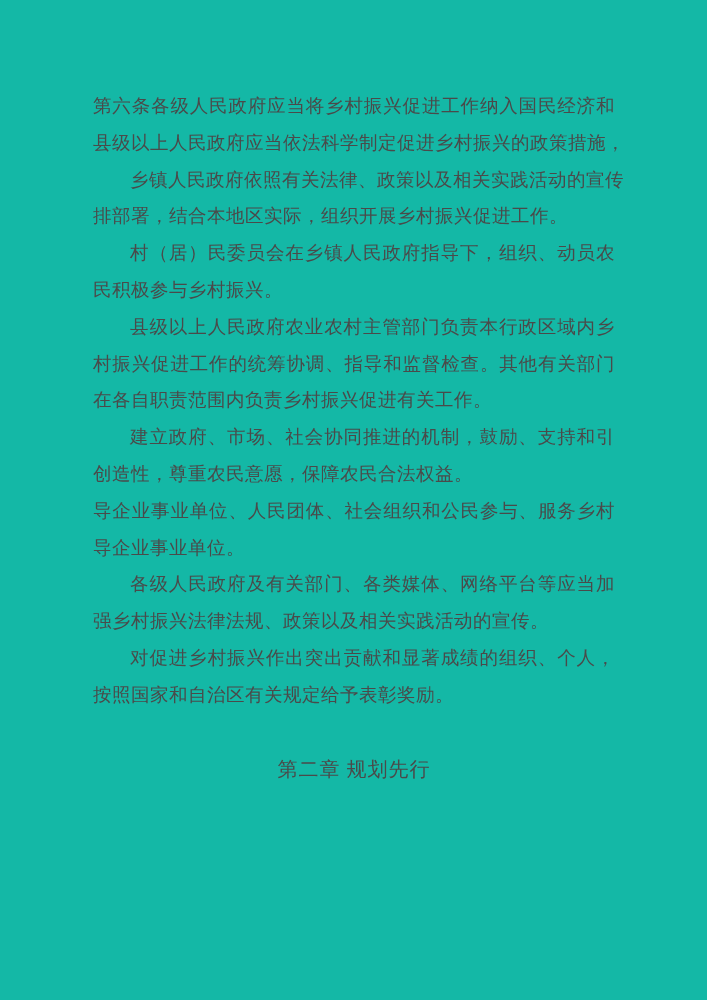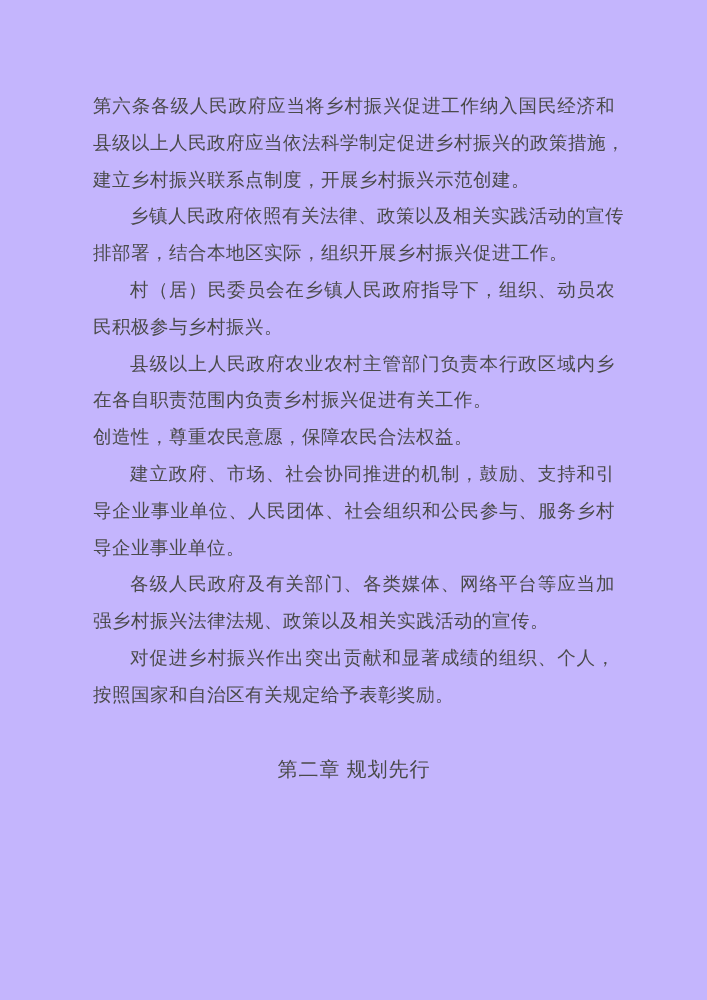--- a/index.html
+++ b/index.html
@@ -4,21 +4,21 @@
 <style>
   html, body {
     margin: 0;
     padding: 0;
     background: #ffffff;
   }
   .page {
     position: relative;
     width: 707px;
     height: 1000px;
-    background: #c4b5fd;
+    background: #14b8a6;
     overflow: hidden;
     font-family: "Liberation Serif", serif;
   }
   .text-column {
     position: absolute;
     left: 93px;
     top: 88px;
     width: 522px;
   }
   .doc-line {
@@ -53,29 +53,29 @@
     -moz-text-align-last: center;
   }
 </style>
 </head>
 <body>
 
 <div class="page">
   <div class="text-column">
     <div class="doc-line">第六条各级人民政府应当将乡村振兴促进工作纳入国民经济和</div>
     <div class="doc-line">县级以上人民政府应当依法科学制定促进乡村振兴的政策措施，</div>
-    <div class="doc-line para-end">建立乡村振兴联系点制度，开展乡村振兴示范创建。</div>
     <div class="doc-line indent">乡镇人民政府依照有关法律、政策以及相关实践活动的宣传</div>
     <div class="doc-line para-end">排部署，结合本地区实际，组织开展乡村振兴促进工作。</div>
     <div class="doc-line indent">村（居）民委员会在乡镇人民政府指导下，组织、动员农</div>
     <div class="doc-line para-end">民积极参与乡村振兴。</div>
     <div class="doc-line indent">县级以上人民政府农业农村主管部门负责本行政区域内乡</div>
+    <div class="doc-line">村振兴促进工作的统筹协调、指导和监督检查。其他有关部门</div>
     <div class="doc-line para-end">在各自职责范围内负责乡村振兴促进有关工作。</div>
+    <div class="doc-line indent">建立政府、市场、社会协同推进的机制，鼓励、支持和引</div>
     <div class="doc-line para-end">创造性，尊重农民意愿，保障农民合法权益。</div>
-    <div class="doc-line indent">建立政府、市场、社会协同推进的机制，鼓励、支持和引</div>
     <div class="doc-line">导企业事业单位、人民团体、社会组织和公民参与、服务乡村</div>
     <div class="doc-line para-end">导企业事业单位。</div>
     <div class="doc-line indent">各级人民政府及有关部门、各类媒体、网络平台等应当加</div>
     <div class="doc-line para-end">强乡村振兴法律法规、政策以及相关实践活动的宣传。</div>
     <div class="doc-line indent">对促进乡村振兴作出突出贡献和显著成绩的组织、个人，</div>
     <div class="doc-line para-end">按照国家和自治区有关规定给予表彰奖励。</div>
     <div class="chapter-heading">第二章 规划先行</div>
   </div>
 </div>
 

